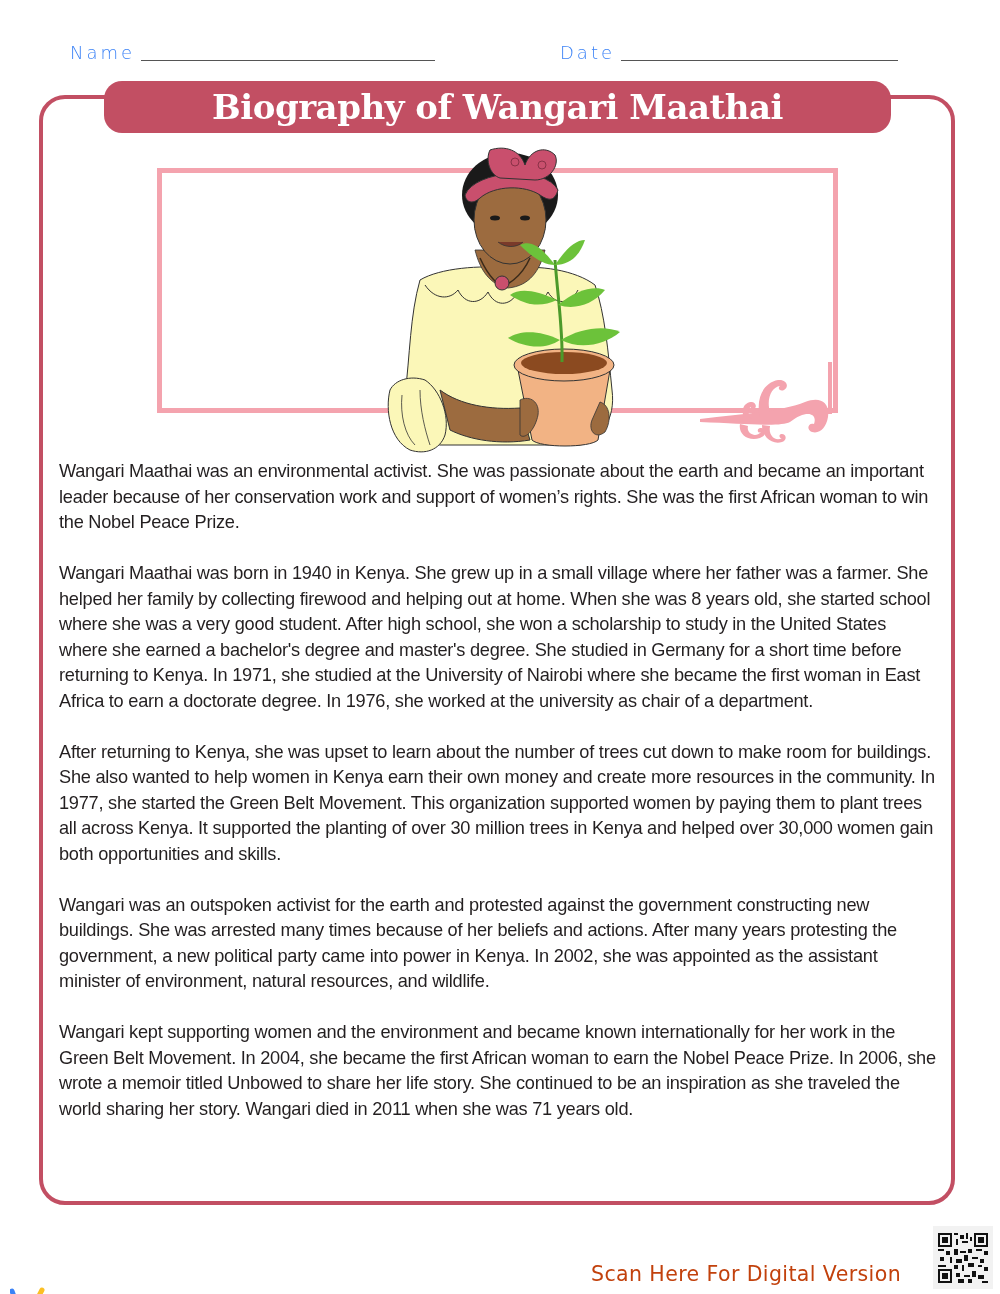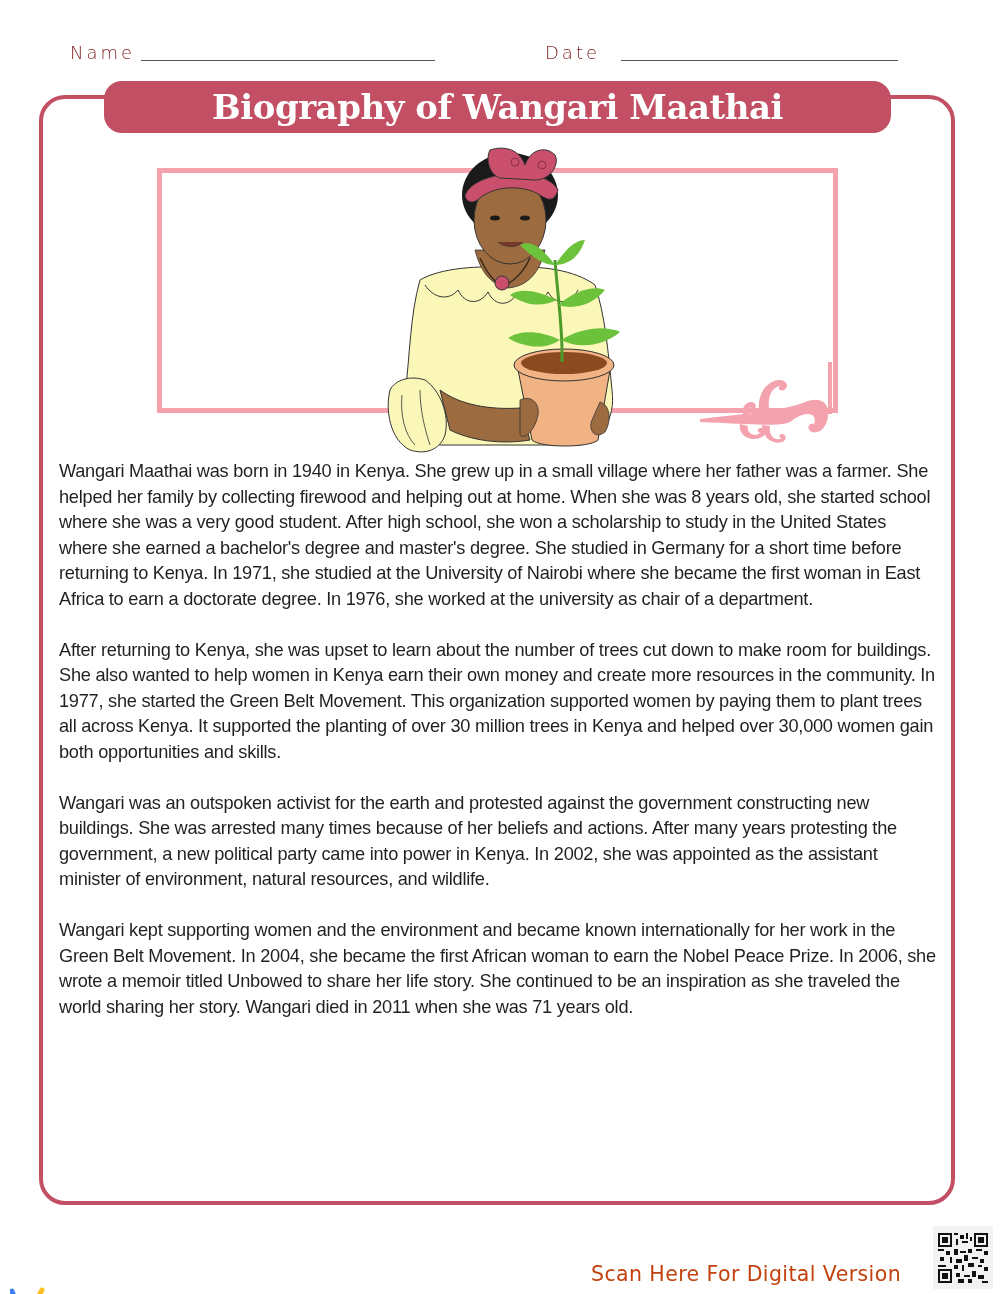--- a/index.html
+++ b/index.html
@@ -1,20 +1,20 @@
 <!DOCTYPE html>
 <html><head>
 <meta charset="utf-8">
 <style>
   * { box-sizing: border-box; margin: 0; padding: 0; }
   html, body { width: 1000px; height: 1294px; background: #ffffff; overflow: hidden; }
   body { position: relative; font-family: "Liberation Sans", sans-serif; color: #231f20; }
 
   .name-date { position: absolute; top: 42px; left: 0; width: 1000px; height: 24px; }
-  .field-label { position: absolute; top: 0; font-family: "DejaVu Sans", sans-serif; font-size: 18px; letter-spacing: 3px; color: #7f1d1d; font-weight: 300; }
+  .field-label { position: absolute; top: 0; font-family: "DejaVu Sans", sans-serif; font-size: 18px; letter-spacing: 3px; color: #3b82f6; font-weight: 300; }
   .field-line { position: absolute; top: 18px; height: 1px; background: #555; }
 
   .frame { position: absolute; left: 39px; top: 95px; width: 916px; height: 1110px;
            border: 4px solid #c24f63; border-radius: 26px; }
 
   .title-banner { position: absolute; left: 104px; top: 81px; width: 787px; height: 52px;
                   background: #c24f63; border-radius: 18px; display: flex; align-items: center; justify-content: center; }
   .title-text { font-family: "DejaVu Serif", serif; font-weight: bold; color: #ffffff; font-size: 34px; letter-spacing: -0.5px; }
 
   .photo-frame { position: absolute; left: 157px; top: 168px; width: 681px; height: 245px;
@@ -32,21 +32,21 @@
 
   .scan-text { position: absolute; left: 591px; top: 1262px; font-family: "DejaVu Sans", sans-serif; font-size: 20.5px; color: #c2410c; letter-spacing: 0.4px; }
   .qr { position: absolute; left: 933px; top: 1226px; width: 60px; height: 63px; background: #f2f2f2; padding: 4px 5px; }
 </style>
 </head>
 <body>
 
 <div class="name-date">
   <span class="field-label" style="left:70px;">Name</span>
   <div class="field-line" style="left:141px; width:294px;"></div>
-  <span class="field-label" style="left:545px;text-align:right;">Date</span>
+  <span class="field-label" style="left:560px;text-align:right;">Date</span>
   <div class="field-line" style="left:621px; width:277px;"></div>
 </div>
 
 <div class="frame"></div>
 
 <div class="title-banner">
   <h1 class="title-text">Biography of Wangari Maathai</h1>
 </div>
 
 <div class="photo-frame"></div>
@@ -103,20 +103,21 @@
 
   <path d="M175 125 C160 105, 150 100, 140 105 C150 115, 162 125, 175 125 Z" fill="#6cc23a"></path>
   <path d="M175 125 C185 110, 195 100, 205 100 C200 115, 190 125, 175 125 Z" fill="#6cc23a"></path>
   <path d="M177 160 C155 150, 140 148, 130 155 C145 165, 160 168, 177 160 Z" fill="#6cc23a"></path>
   <path d="M178 165 C195 150, 215 145, 225 150 C212 165, 195 170, 178 165 Z" fill="#6cc23a"></path>
   <path d="M180 200 C160 190, 140 190, 128 198 C145 208, 165 210, 180 200 Z" fill="#6cc23a"></path>
   <path d="M181 200 C200 188, 225 185, 240 192 C225 205, 200 210, 181 200 Z" fill="#6cc23a"></path>
 </svg>
 
 <div class="body-text">
+  <p>Wangari Maathai was an environmental activist. She was passionate about the earth and became an important leader because of her conservation work and support of women’s rights. She was the first African woman to win the Nobel Peace Prize.</p>
   <p>Wangari Maathai was born in 1940 in Kenya. She grew up in a small village where her father was a farmer. She helped her family by collecting firewood and helping out at home. When she was 8 years old, she started school where she was a very good student. After high school, she won a scholarship to study in the United States where she earned a bachelor's degree and master's degree. She studied in Germany for a short time before returning to Kenya. In 1971, she studied at the University of Nairobi where she became the first woman in East Africa to earn a doctorate degree. In 1976, she worked at the university as chair of a department.</p>
   <p>After returning to Kenya, she was upset to learn about the number of trees cut down to make room for buildings. She also wanted to help women in Kenya earn their own money and create more resources in the community. In 1977, she started the Green Belt Movement. This organization supported women by paying them to plant trees all across Kenya. It supported the planting of over 30 million trees in Kenya and helped over 30,000 women gain both opportunities and skills.</p>
   <p>Wangari was an outspoken activist for the earth and protested against the government constructing new buildings. She was arrested many times because of her beliefs and actions. After many years protesting the government, a new political party came into power in Kenya. In 2002, she was appointed as the assistant minister of environment, natural resources, and wildlife.</p>
   <p>Wangari kept supporting women and the environment and became known internationally for her work in the Green Belt Movement. In 2004, she became the first African woman to earn the Nobel Peace Prize. In 2006, she wrote a memoir titled Unbowed to share her life story. She continued to be an inspiration as she traveled the world sharing her story. Wangari died in 2011 when she was 71 years old.</p>
 </div>
 
 <div class="footer-logo">
   <svg width="36" height="30" viewBox="0 0 36 30">
     <path d="M2 4 L10 26" stroke="#3b82f6" stroke-width="5" stroke-linecap="round"></path>
     <path d="M10 26 L17 10" stroke="#ef4444" stroke-width="5" stroke-linecap="round"></path>

